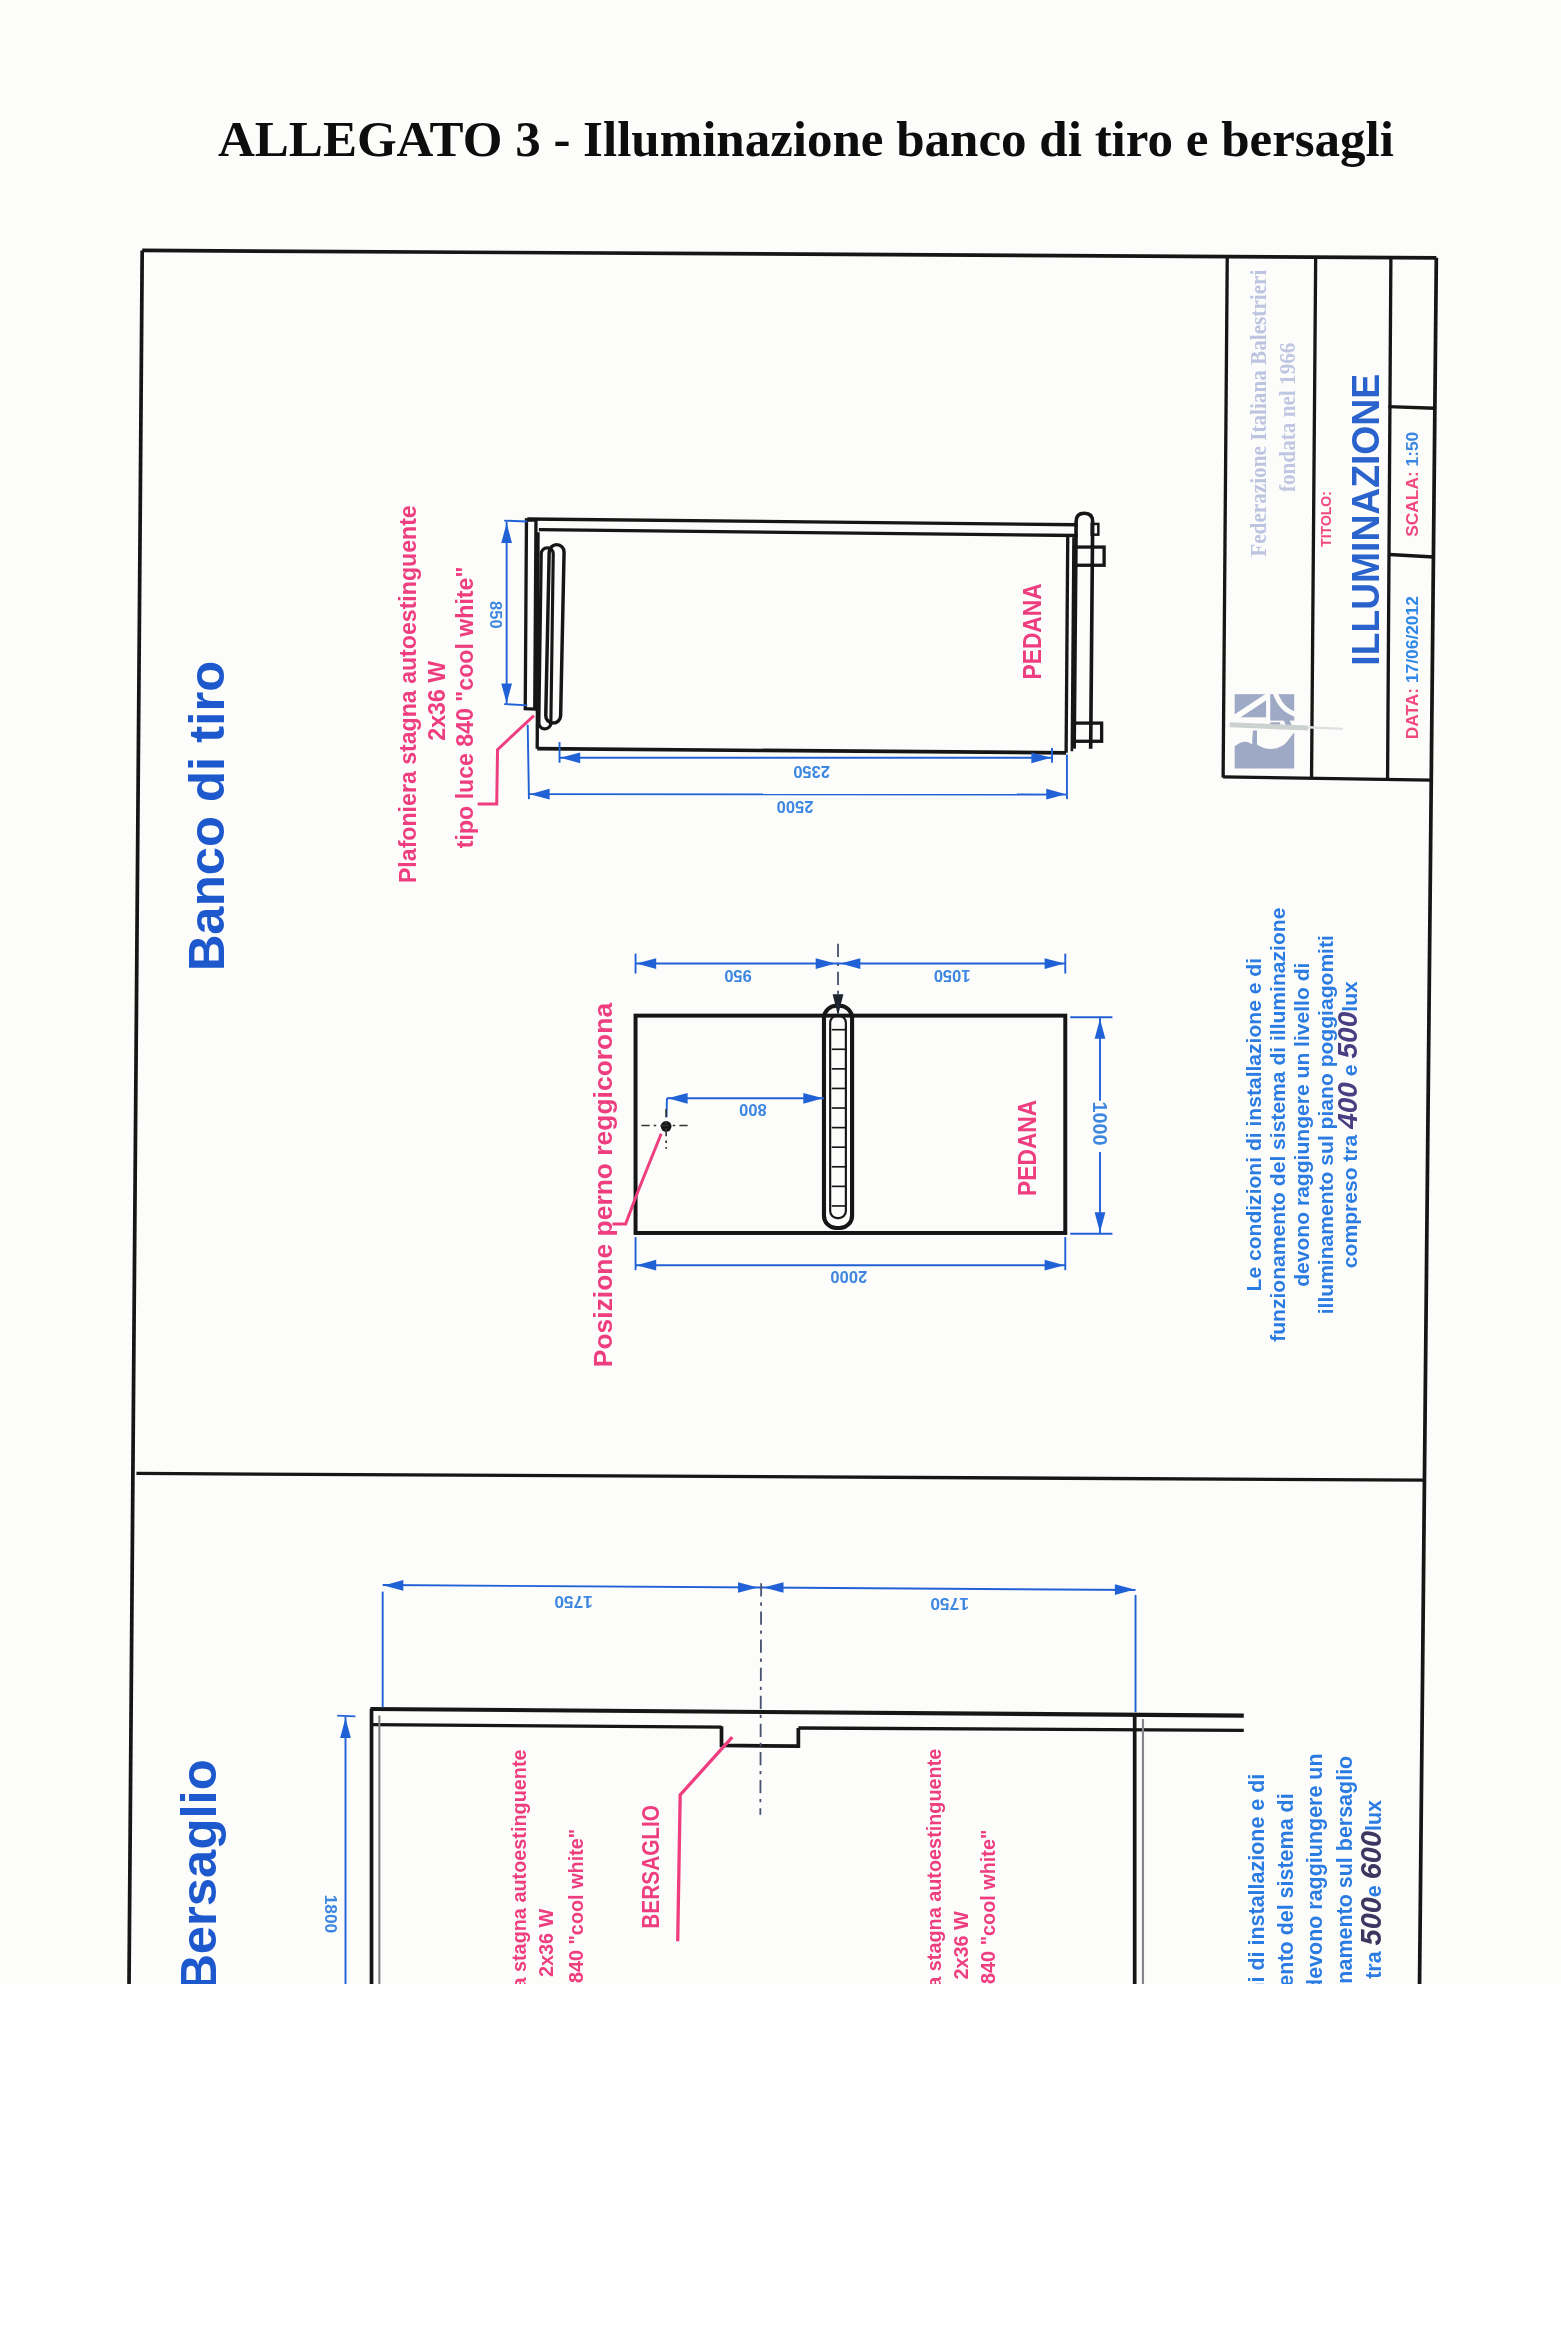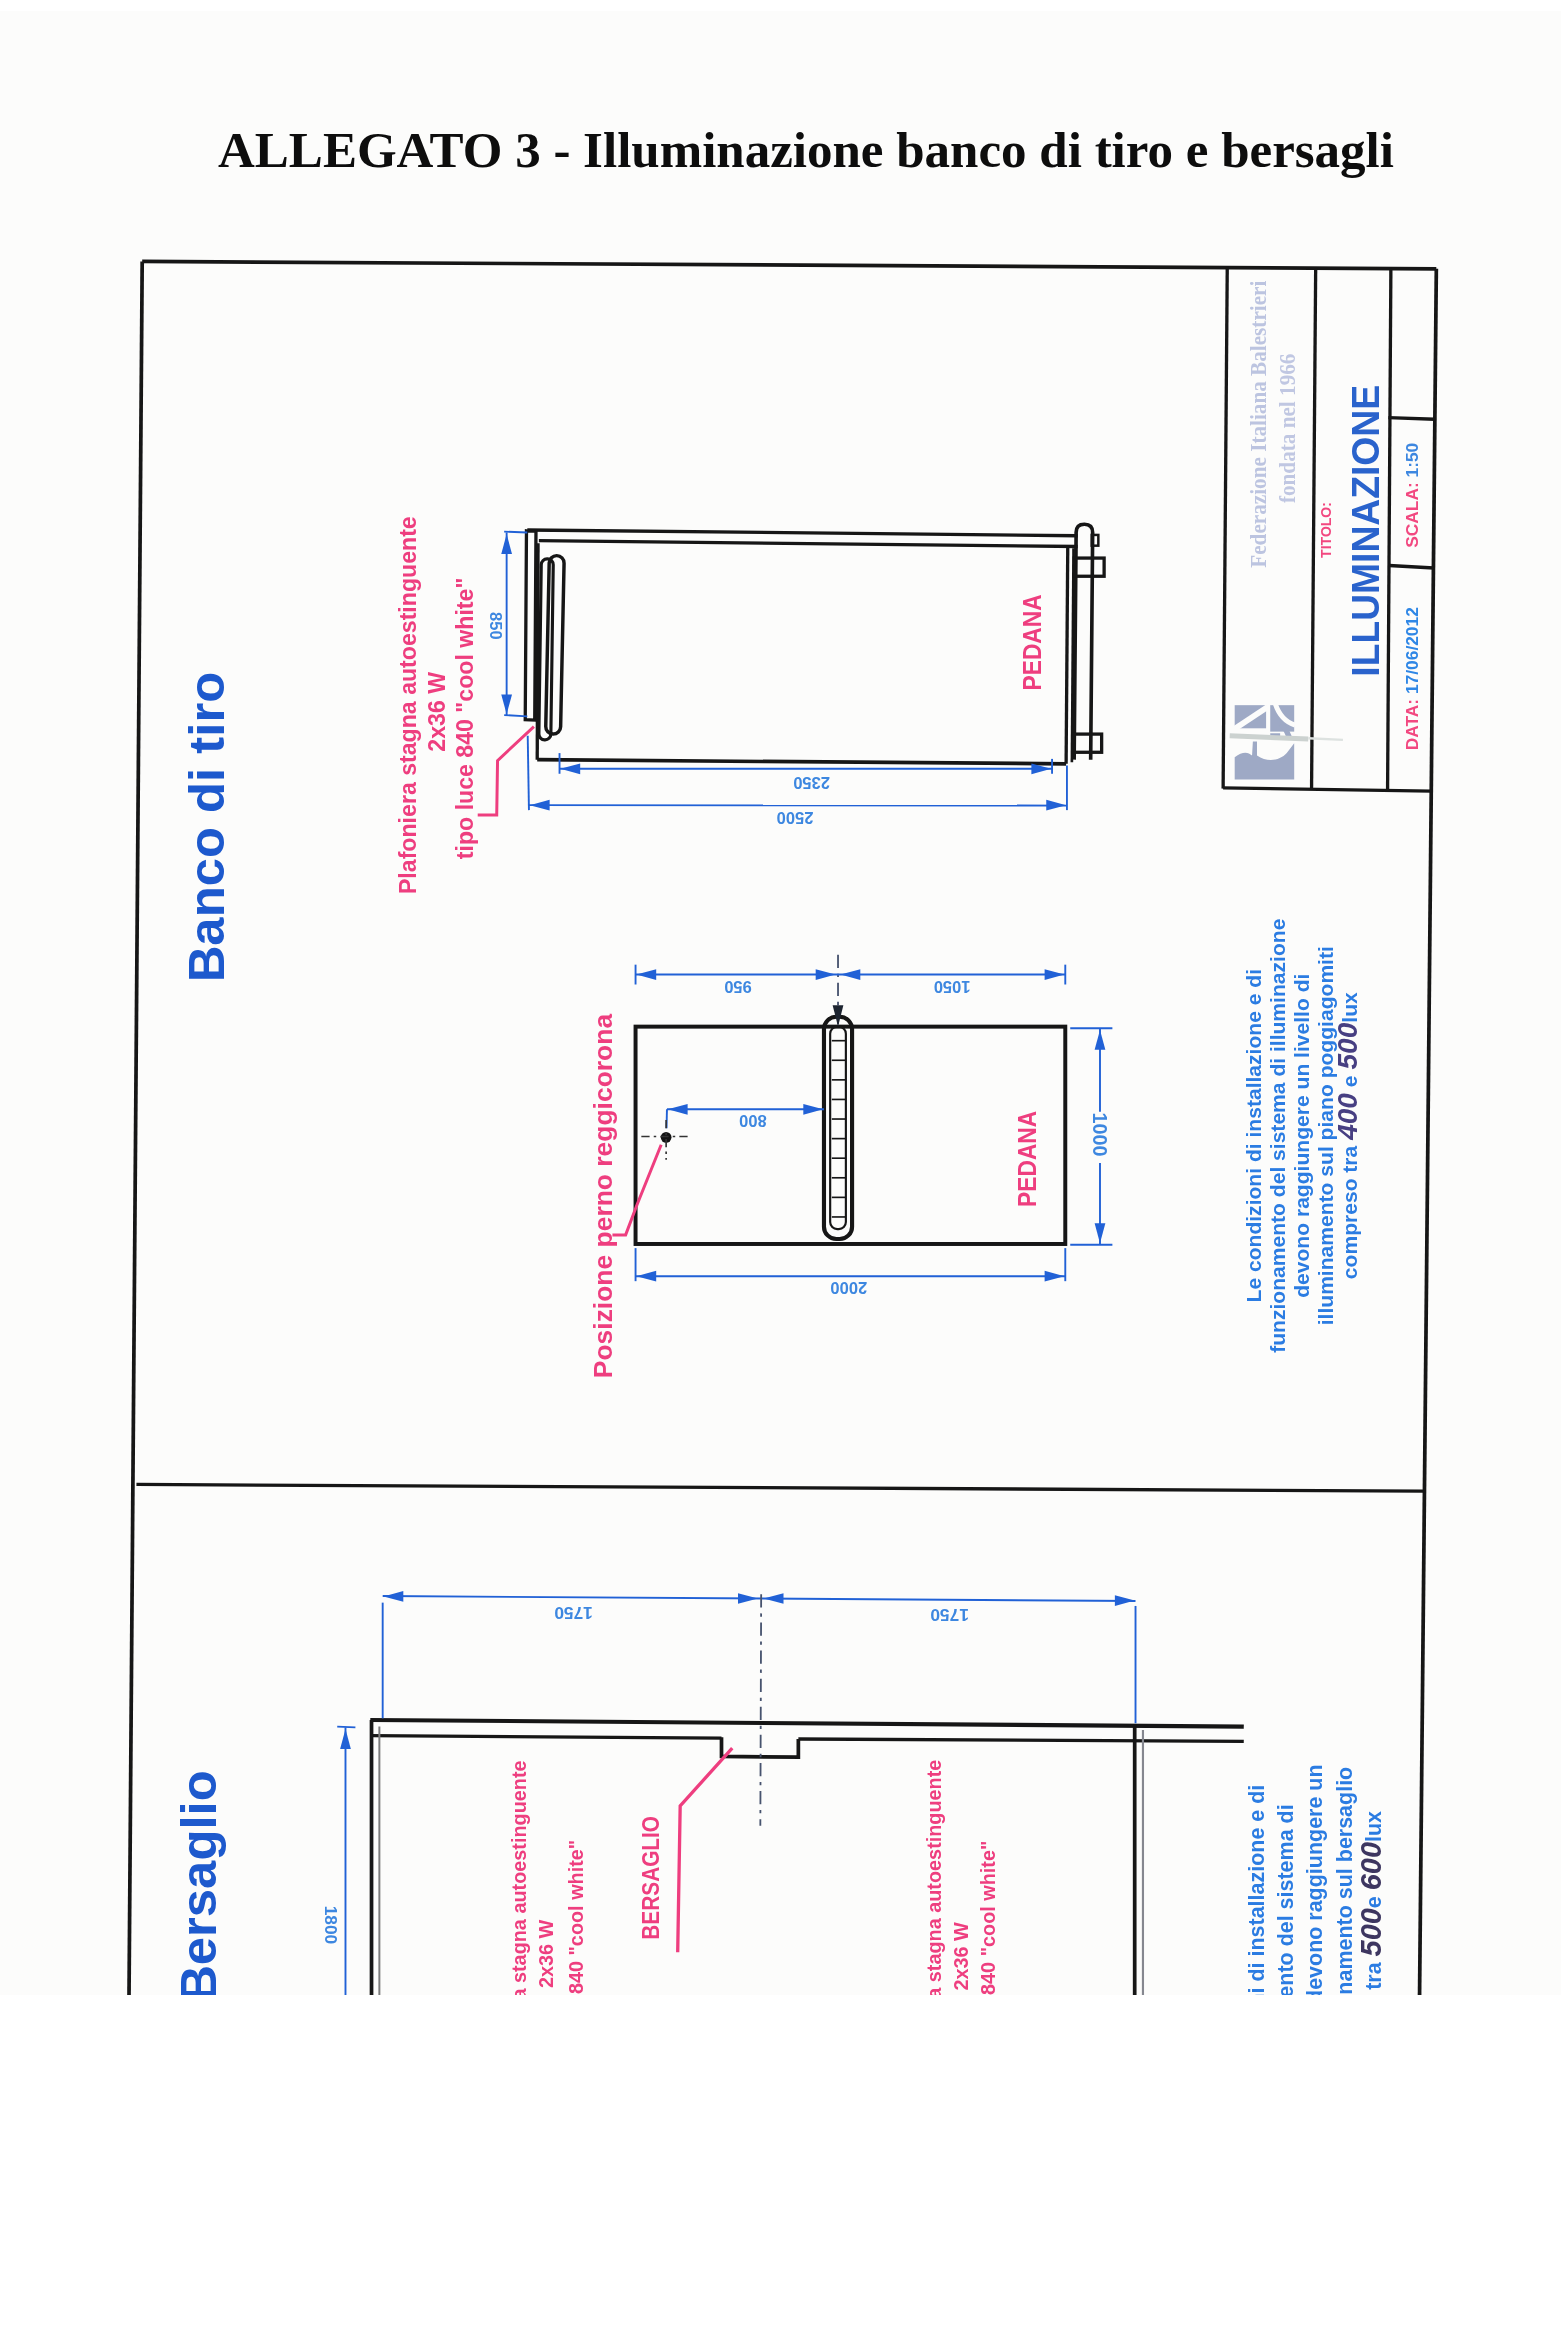--- a/index.html
+++ b/index.html
@@ -1,16 +1,16 @@
 <!DOCTYPE html>
 <html style="font-size:13.2px"><head>
 <meta charset="utf-8">
 <style>
 html,body{margin:0;padding:0;background:#ffffff;}
-#page{position:relative;width:1562px;height:1984px;background:#fcfcfb;overflow:hidden;margin-top:11px;}
+#page{position:relative;width:1562px;height:1984px;background:#fcfcfb;overflow:hidden;}
 #title{position:absolute;left:25px;top:110px;width:1562px;text-align:center;
   font-family:"Liberation Serif",serif;font-weight:bold;font-size:51px;color:#0d0d0d;}
 svg{position:absolute;left:0;top:0;}
 </style>
 </head>
 <body>
 <div id="page">
 
 <div id="title">ALLEGATO 3 - Illuminazione banco di tiro e bersagli</div>
 

